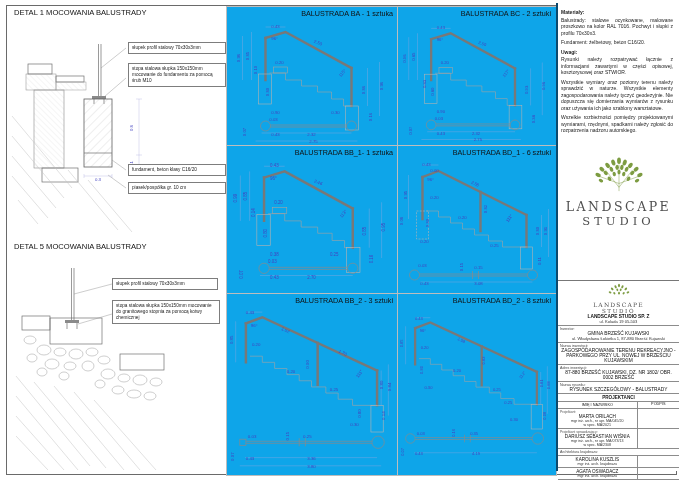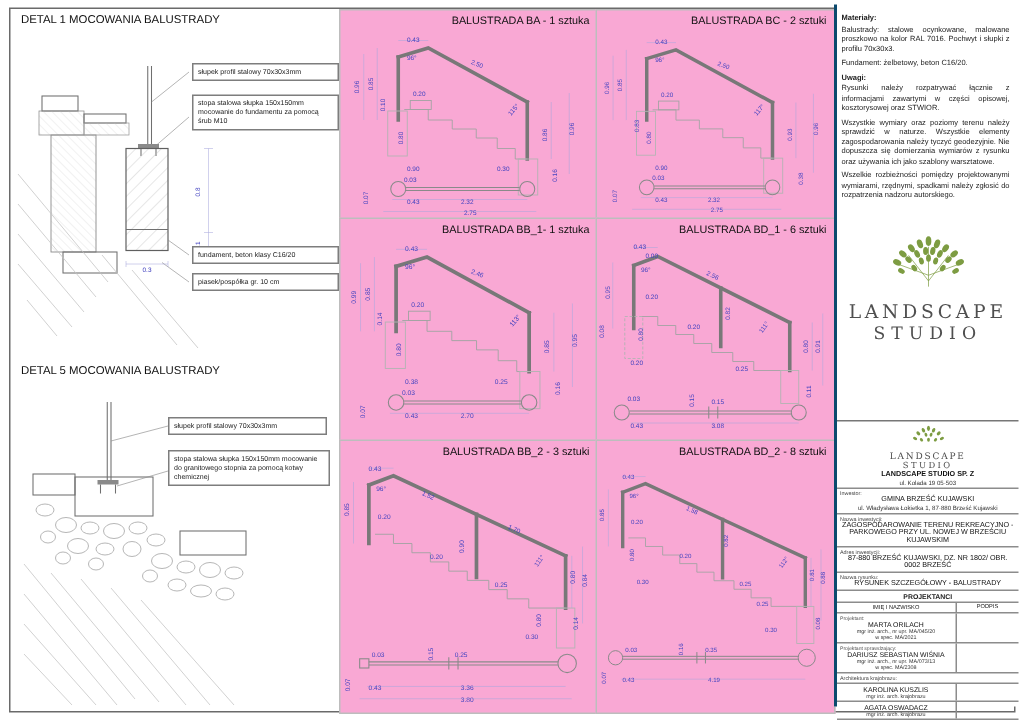--- a/index.html
+++ b/index.html
@@ -1,20 +1,20 @@
 <!DOCTYPE html>
 <html><head>
 <meta charset="utf-8">
 <style>
   html,body{margin:0;padding:0;background:#fff;}
   .sheet{position:relative;width:684px;height:480px;background:#fff;overflow:hidden;
          font-family:"Liberation Sans",sans-serif;color:#1a1a1a;}
   .outer-frame{position:absolute;left:6px;top:5px;width:669px;height:468px;border:1px solid #6a6a6a;}
   .rightcol{position:absolute;left:556px;top:3px;width:121px;height:468px;border-left:2px solid #0c4a6e;background:#fff;}
-  .panel{position:absolute;border:0.5px solid #bdbdbd;background:#f9a8d4;}
+  .panel{position:absolute;border:0.5px solid #bdbdbd;background:#0ea5e9;}
   .panel-title{position:absolute;top:2px;right:5px;font-size:7.2px;color:#111;white-space:nowrap;}
   .detail{position:absolute;background:#fff;}
   .detail-title{position:absolute;left:6px;top:2px;font-size:7.6px;font-weight:400;color:#111;white-space:nowrap;}
   svg.draw{position:absolute;left:0;top:13px;}
   svg.ddraw{position:absolute;left:0;top:14px;}
   .rail{stroke:#787878;stroke-width:2.4;fill:none;stroke-linecap:square;}
   .thin{stroke:#6f6f6f;stroke-width:0.7;fill:none;}
   .steps{stroke:#a3a3a3;stroke-width:0.6;fill:none;}
   .foot{stroke:#b3b3b3;stroke-width:0.6;fill:none;}
   .plan{stroke:#8a8a8a;stroke-width:0.7;fill:none;}

